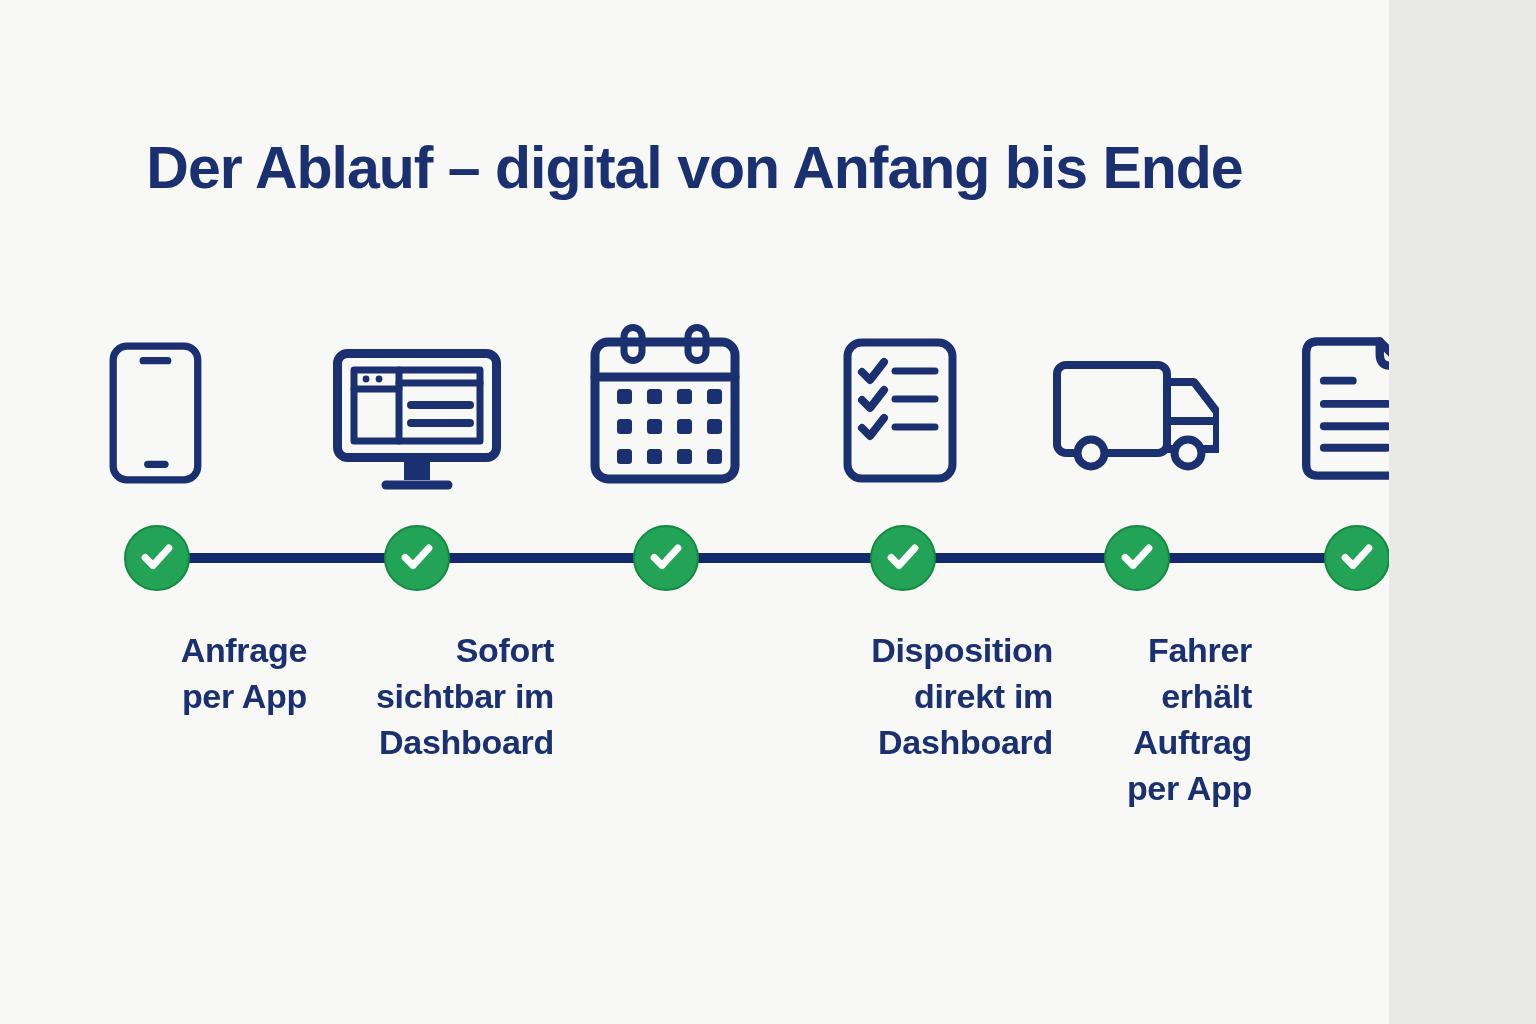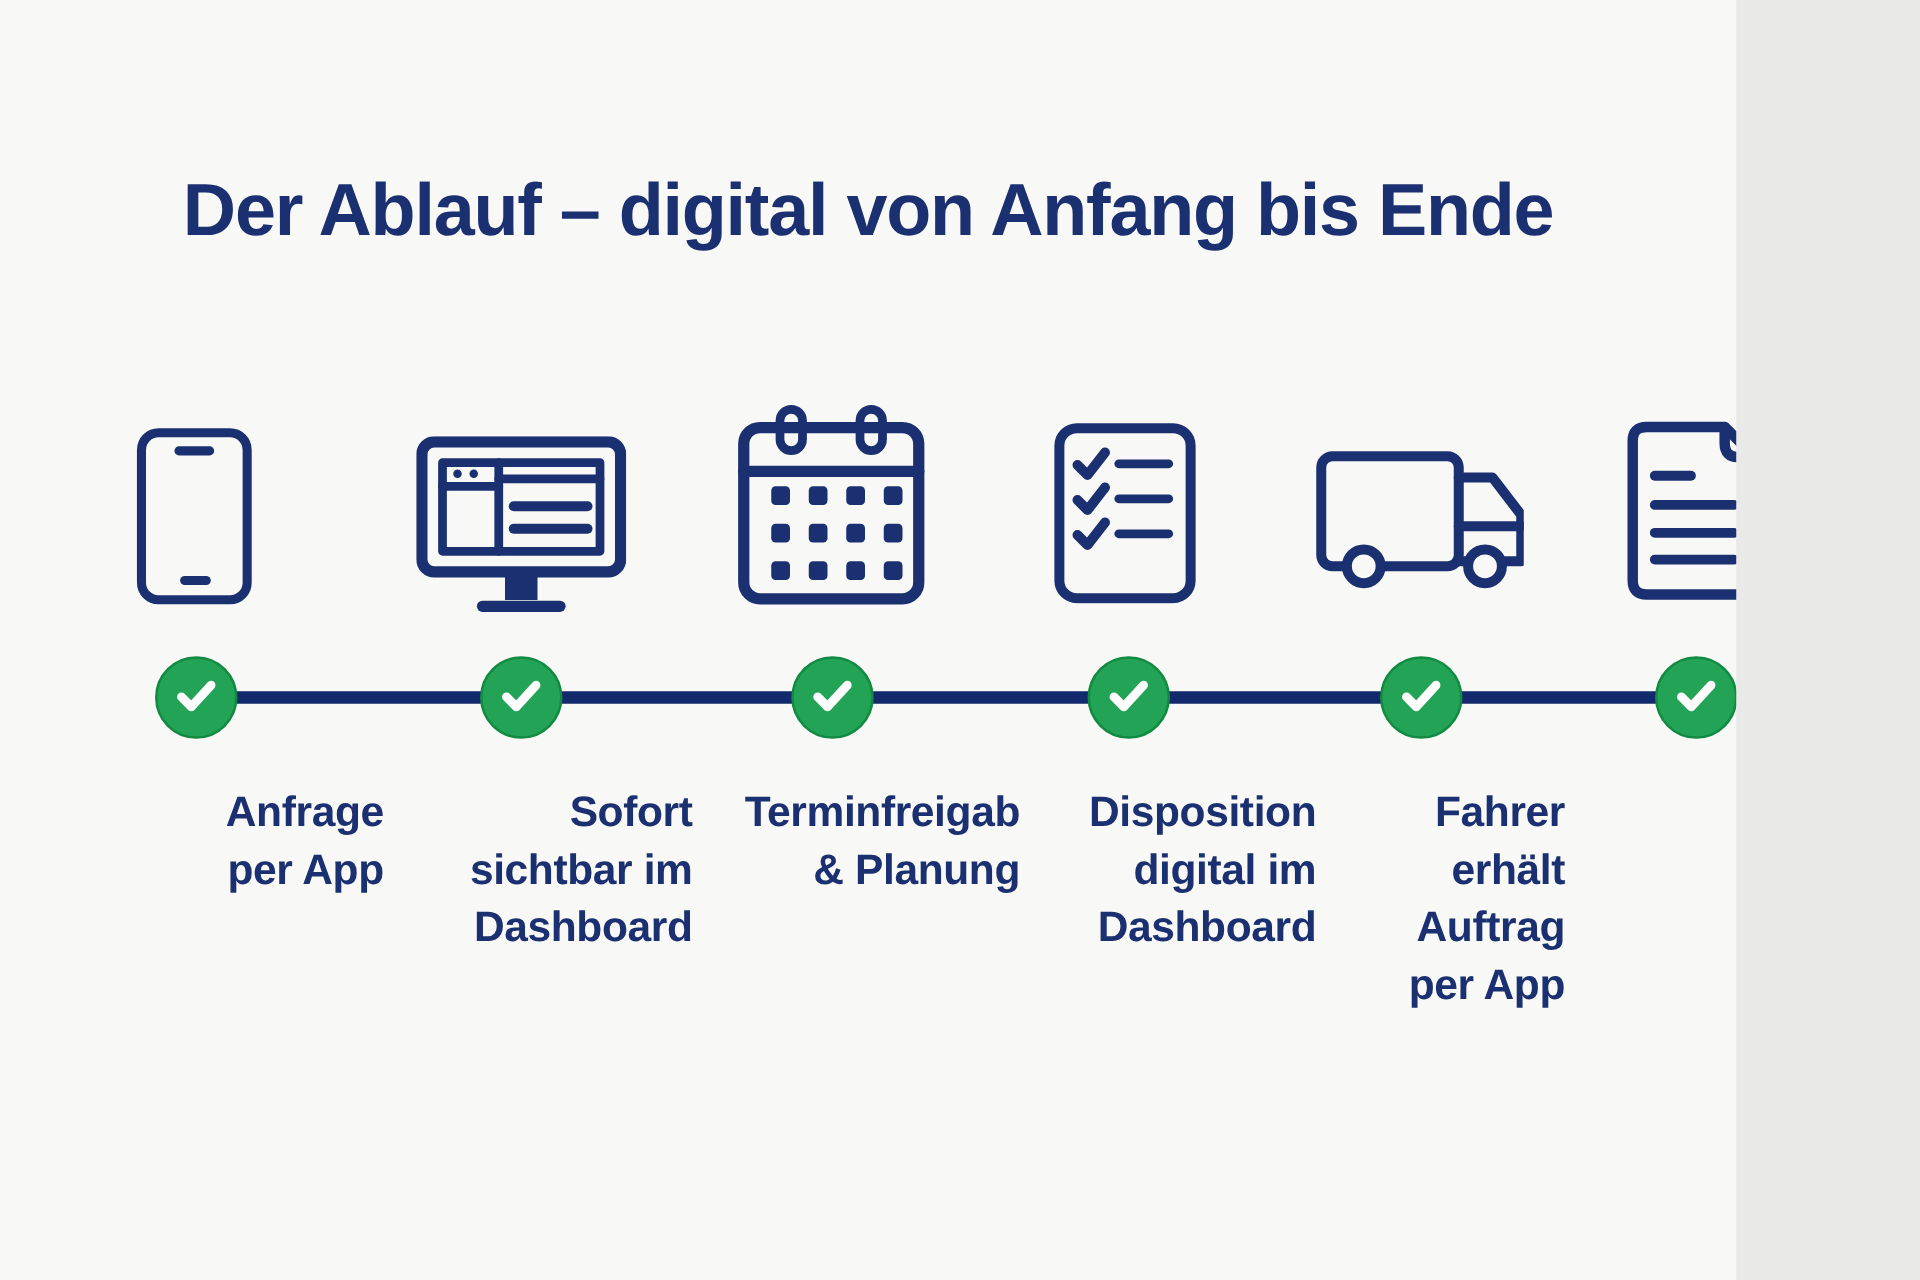--- a/index.html
+++ b/index.html
@@ -165,23 +165,21 @@
     <span><svg viewBox="0 0 66 66">
           <polyline points="18,35 28,45 48,23" fill="none" stroke="var(--checkmark)" stroke-width="9" stroke-linecap="round" stroke-linejoin="round"></polyline>
         </svg></span>
   </div>
 
   <div class="step-label lb-1">Anfrage
 per App</div>
   <div class="step-label lb-2">Sofort
 sichtbar im
 Dashboard</div>
-  <div class="step-label lb-3">Terminfreigab
-&amp; Planung</div>
   <div class="step-label lb-4">Disposition
-digital im
+direkt im
 Dashboard</div>
   <div class="step-label lb-5">Fahrer
 erhält
 Auftrag
 per App</div>
 
 </div>
 
 </body></html>

